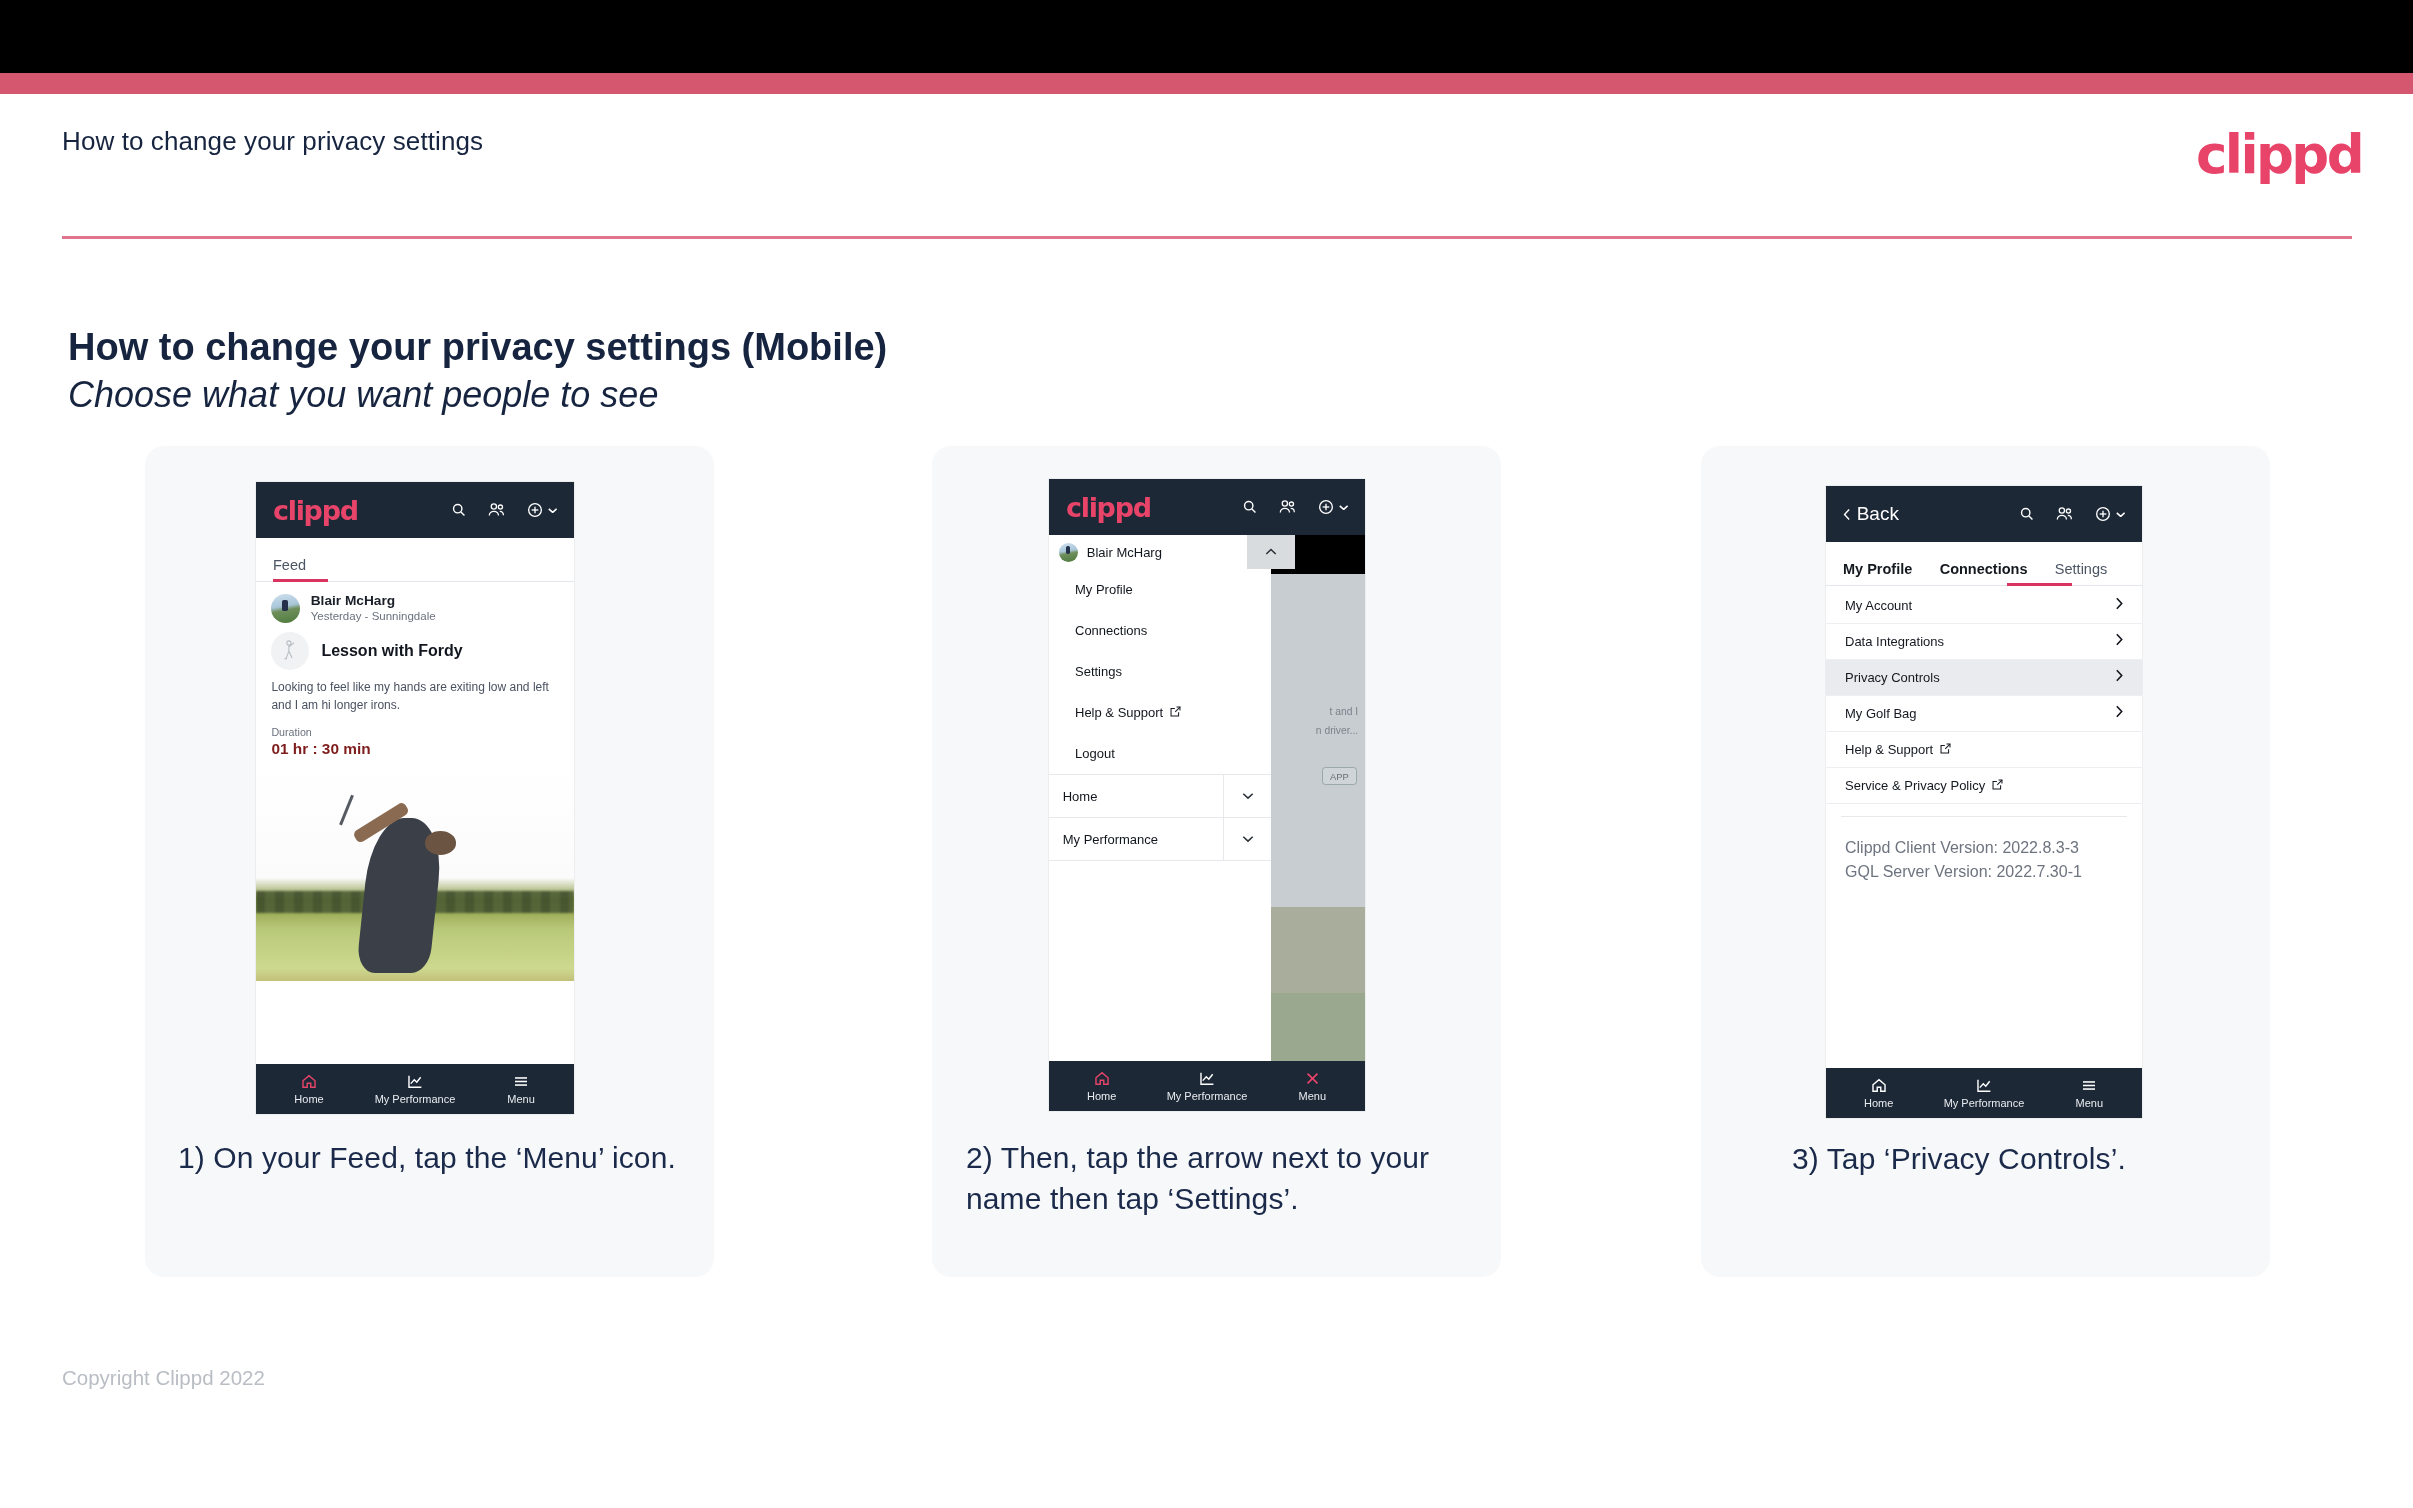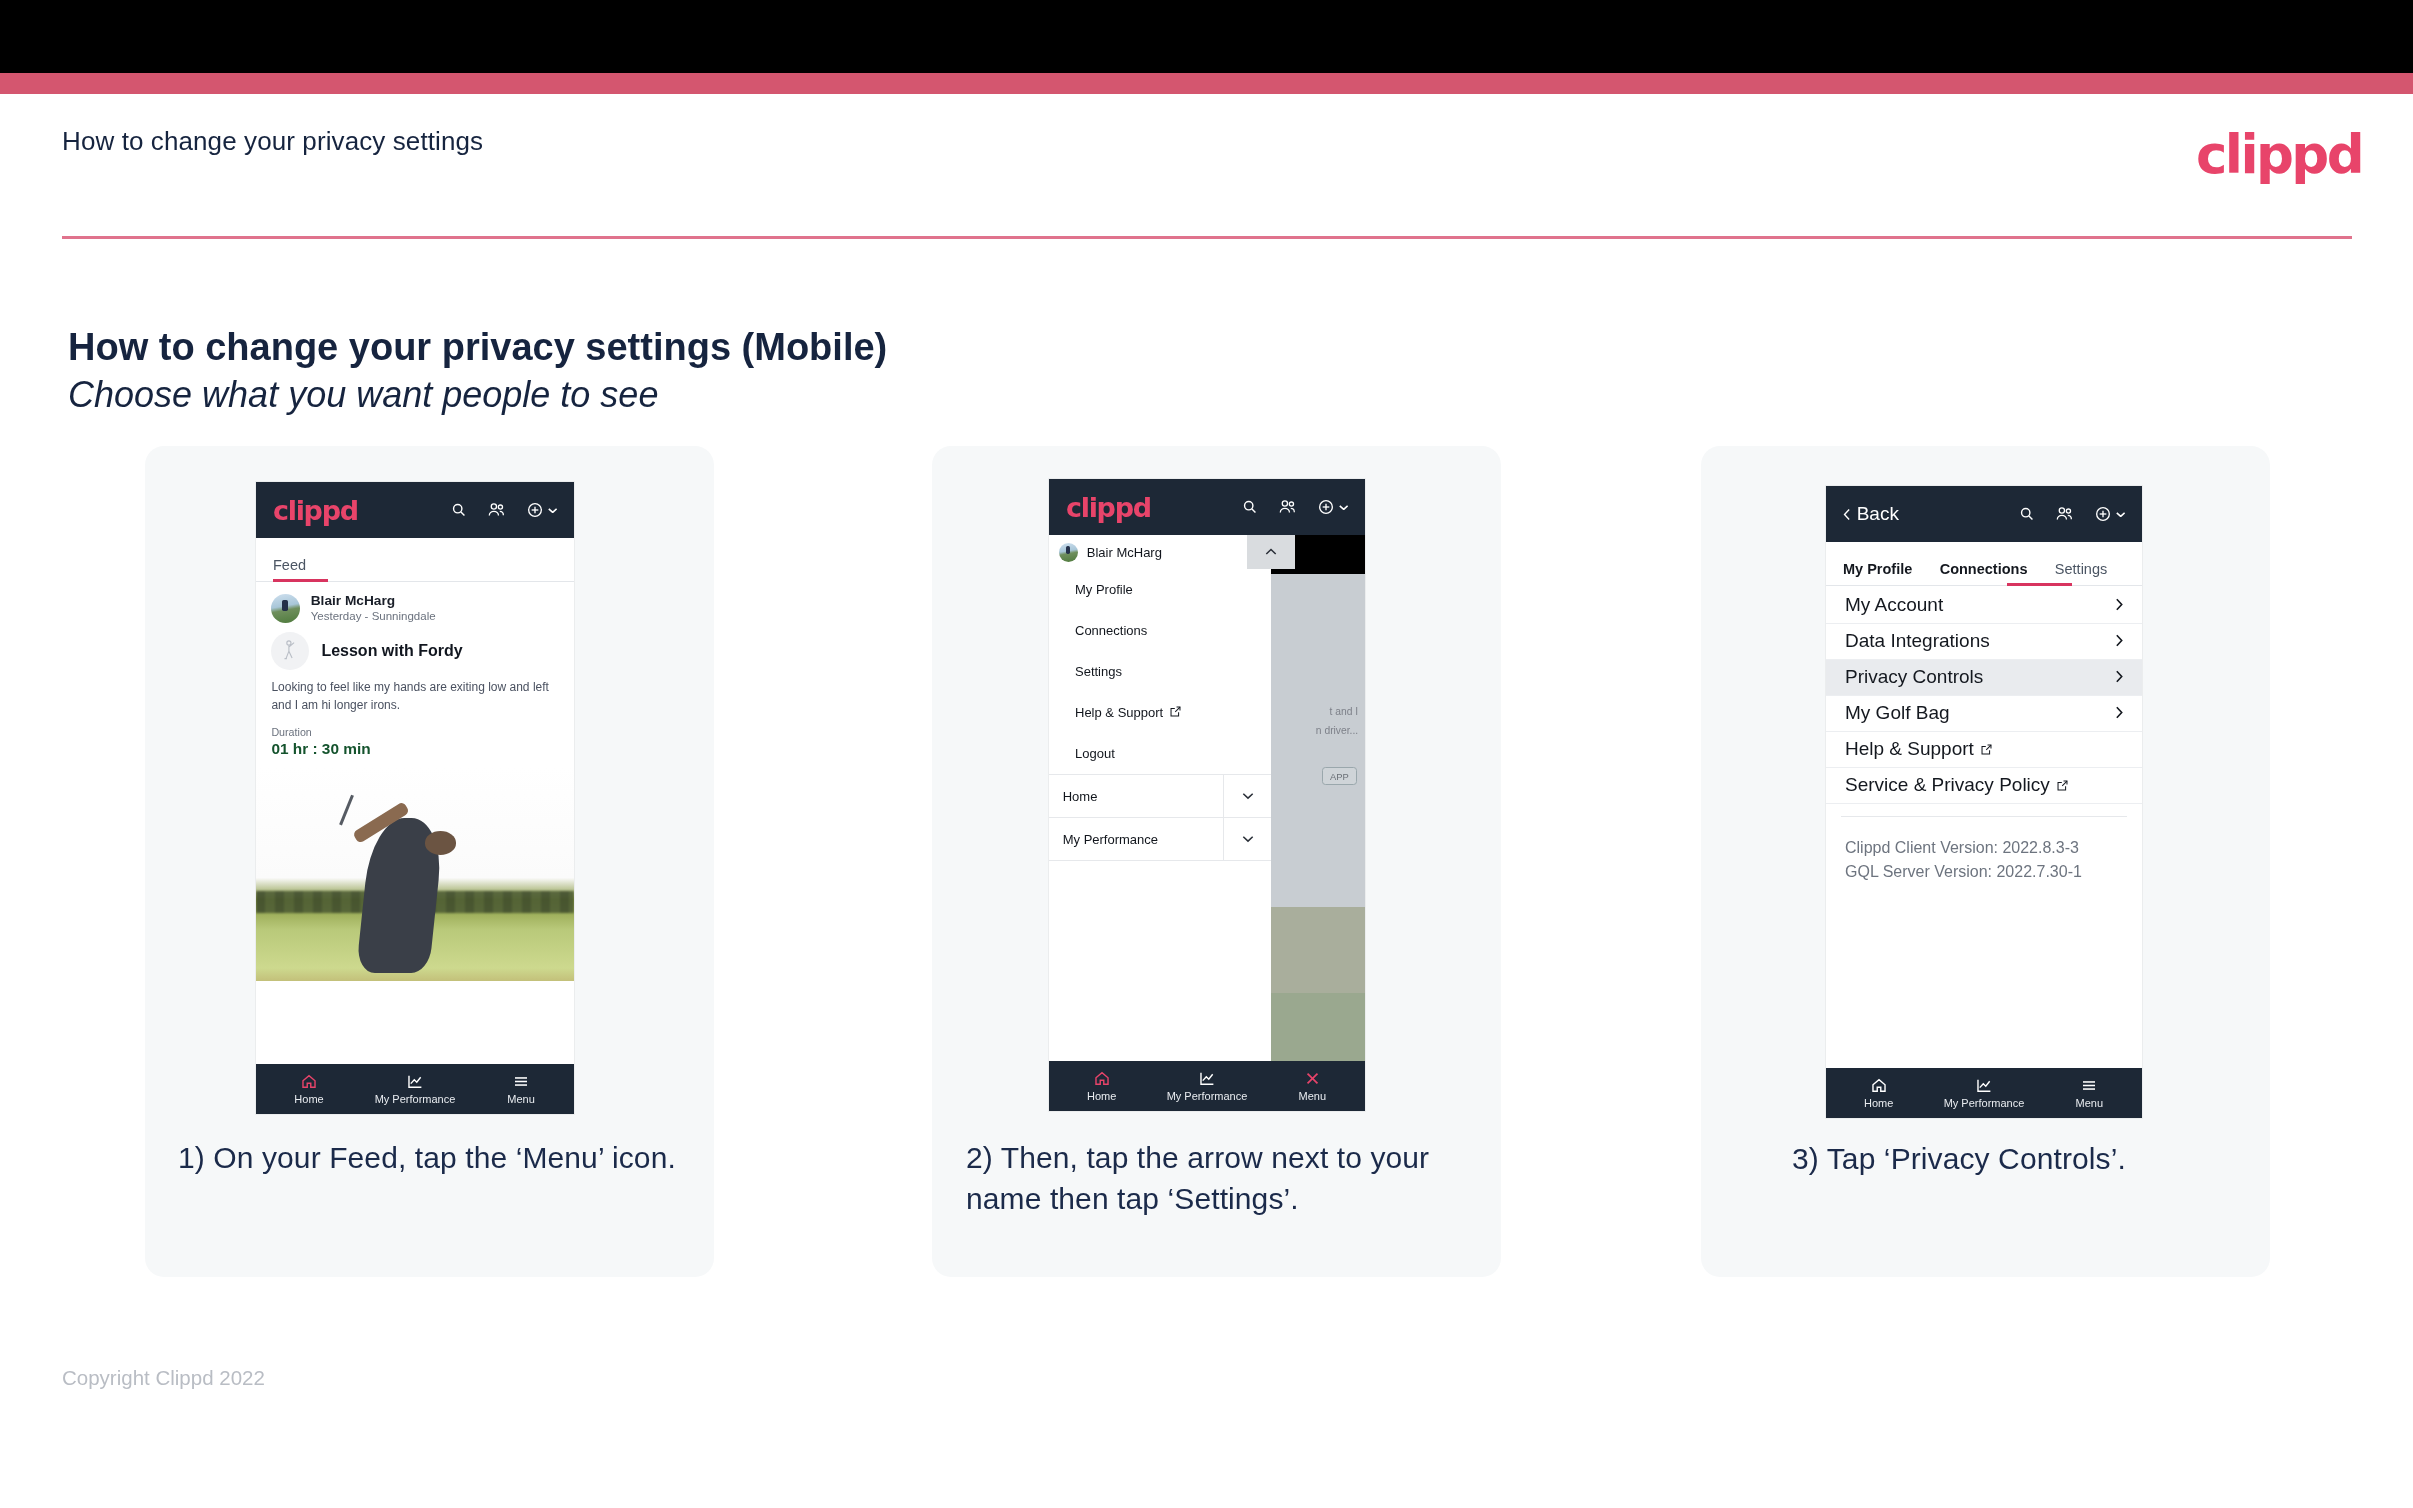--- a/index.html
+++ b/index.html
@@ -101,21 +101,21 @@
   .post-name { font-size:13.7px; font-weight:bold; color:#1a1f29; line-height:1.25;}
   .post-meta { font-size:11.5px; color:#6b727e; line-height:1.25;}
   .lesson-row { display:flex; align-items:center; gap:12px; padding:5.1px 15.4px 5.1px; }
   .lesson-icon {
     width:38px;height:38px;border-radius:50%;background:#f1f2f4;flex:none;
     display:flex;align-items:center;justify-content:center;
   }
   .lesson-title { font-size:16px; font-weight:bold; color:#11161f; }
   .post-body { font-size:12px; color:#4a5160; padding:3.4px 15.4px 0; line-height:1.48; }
   .dur-label { font-size:10.7px; color:#6b727e; padding:12px 15.4px 0; }
-  .dur-value { font-size:15.4px; font-weight:bold; color:#14532d; padding:1.7px 15.4px 8.5px; }
+  .dur-value { font-size:15.4px; font-weight:bold; color:#7f1d1d; padding:1.7px 15.4px 8.5px; }
   .photo {
     height:215px; background:
       linear-gradient(to bottom,#ffffff 0%,#fbfbfb 52%,#86973f 62%,#b9c97a 76%,#cdd98e 94%,#c3c07a 100%);
     position:relative; overflow:hidden;
   }
   .golfer { position:absolute; left:34%; bottom:4%; width:23%; height:72%;
     background:#3a3f48; border-radius:44% 46% 24% 26% / 42% 40% 16% 18%;
     transform:skewX(-6deg); }
   .golfer-head { position:absolute; left:53%; top:30%; width:10%; height:11%;
     background:#6b5442; border-radius:50%; }
@@ -161,21 +161,21 @@
   .drw-acc { height:43px; display:flex; align-items:center; padding:0 13.7px;
     font-size:13px; color:#12161d; border-top:0.9px solid #e6e8eb; position:relative; }
   .drw-acc .cv { position:absolute; right:0; width:48px; height:100%;
     display:flex; align-items:center; justify-content:center;
     border-left:0.9px solid #e6e8eb; }
 
   
   .setlist { background:#fff; padding-top:1.7px; }
   .setrow {
     height:36px; display:flex; align-items:center; padding:0 19px;
-    font-size:19px; color:#14181f; border-bottom:0.9px solid #eceef1; gap:6.8px;
+    font-size:13px; color:#14181f; border-bottom:0.9px solid #eceef1; gap:6.8px;
   }
   .setrow.sel { background:#e9ebee; }
   .setrow .chev { margin-left:auto; }
   .verblock { padding:19px 19px 0; }
   .verblock div { font-size:16px; color:#6d747f; line-height:1.55; }
   .setsep { height:0.9px; background:#e6e8eb; margin:12px 15.4px 0; }
 
   .footer { position:absolute; left:62px; top:1366px; font-size:20.5px; color:#b9bdc4; }
 </style>
 </head>

